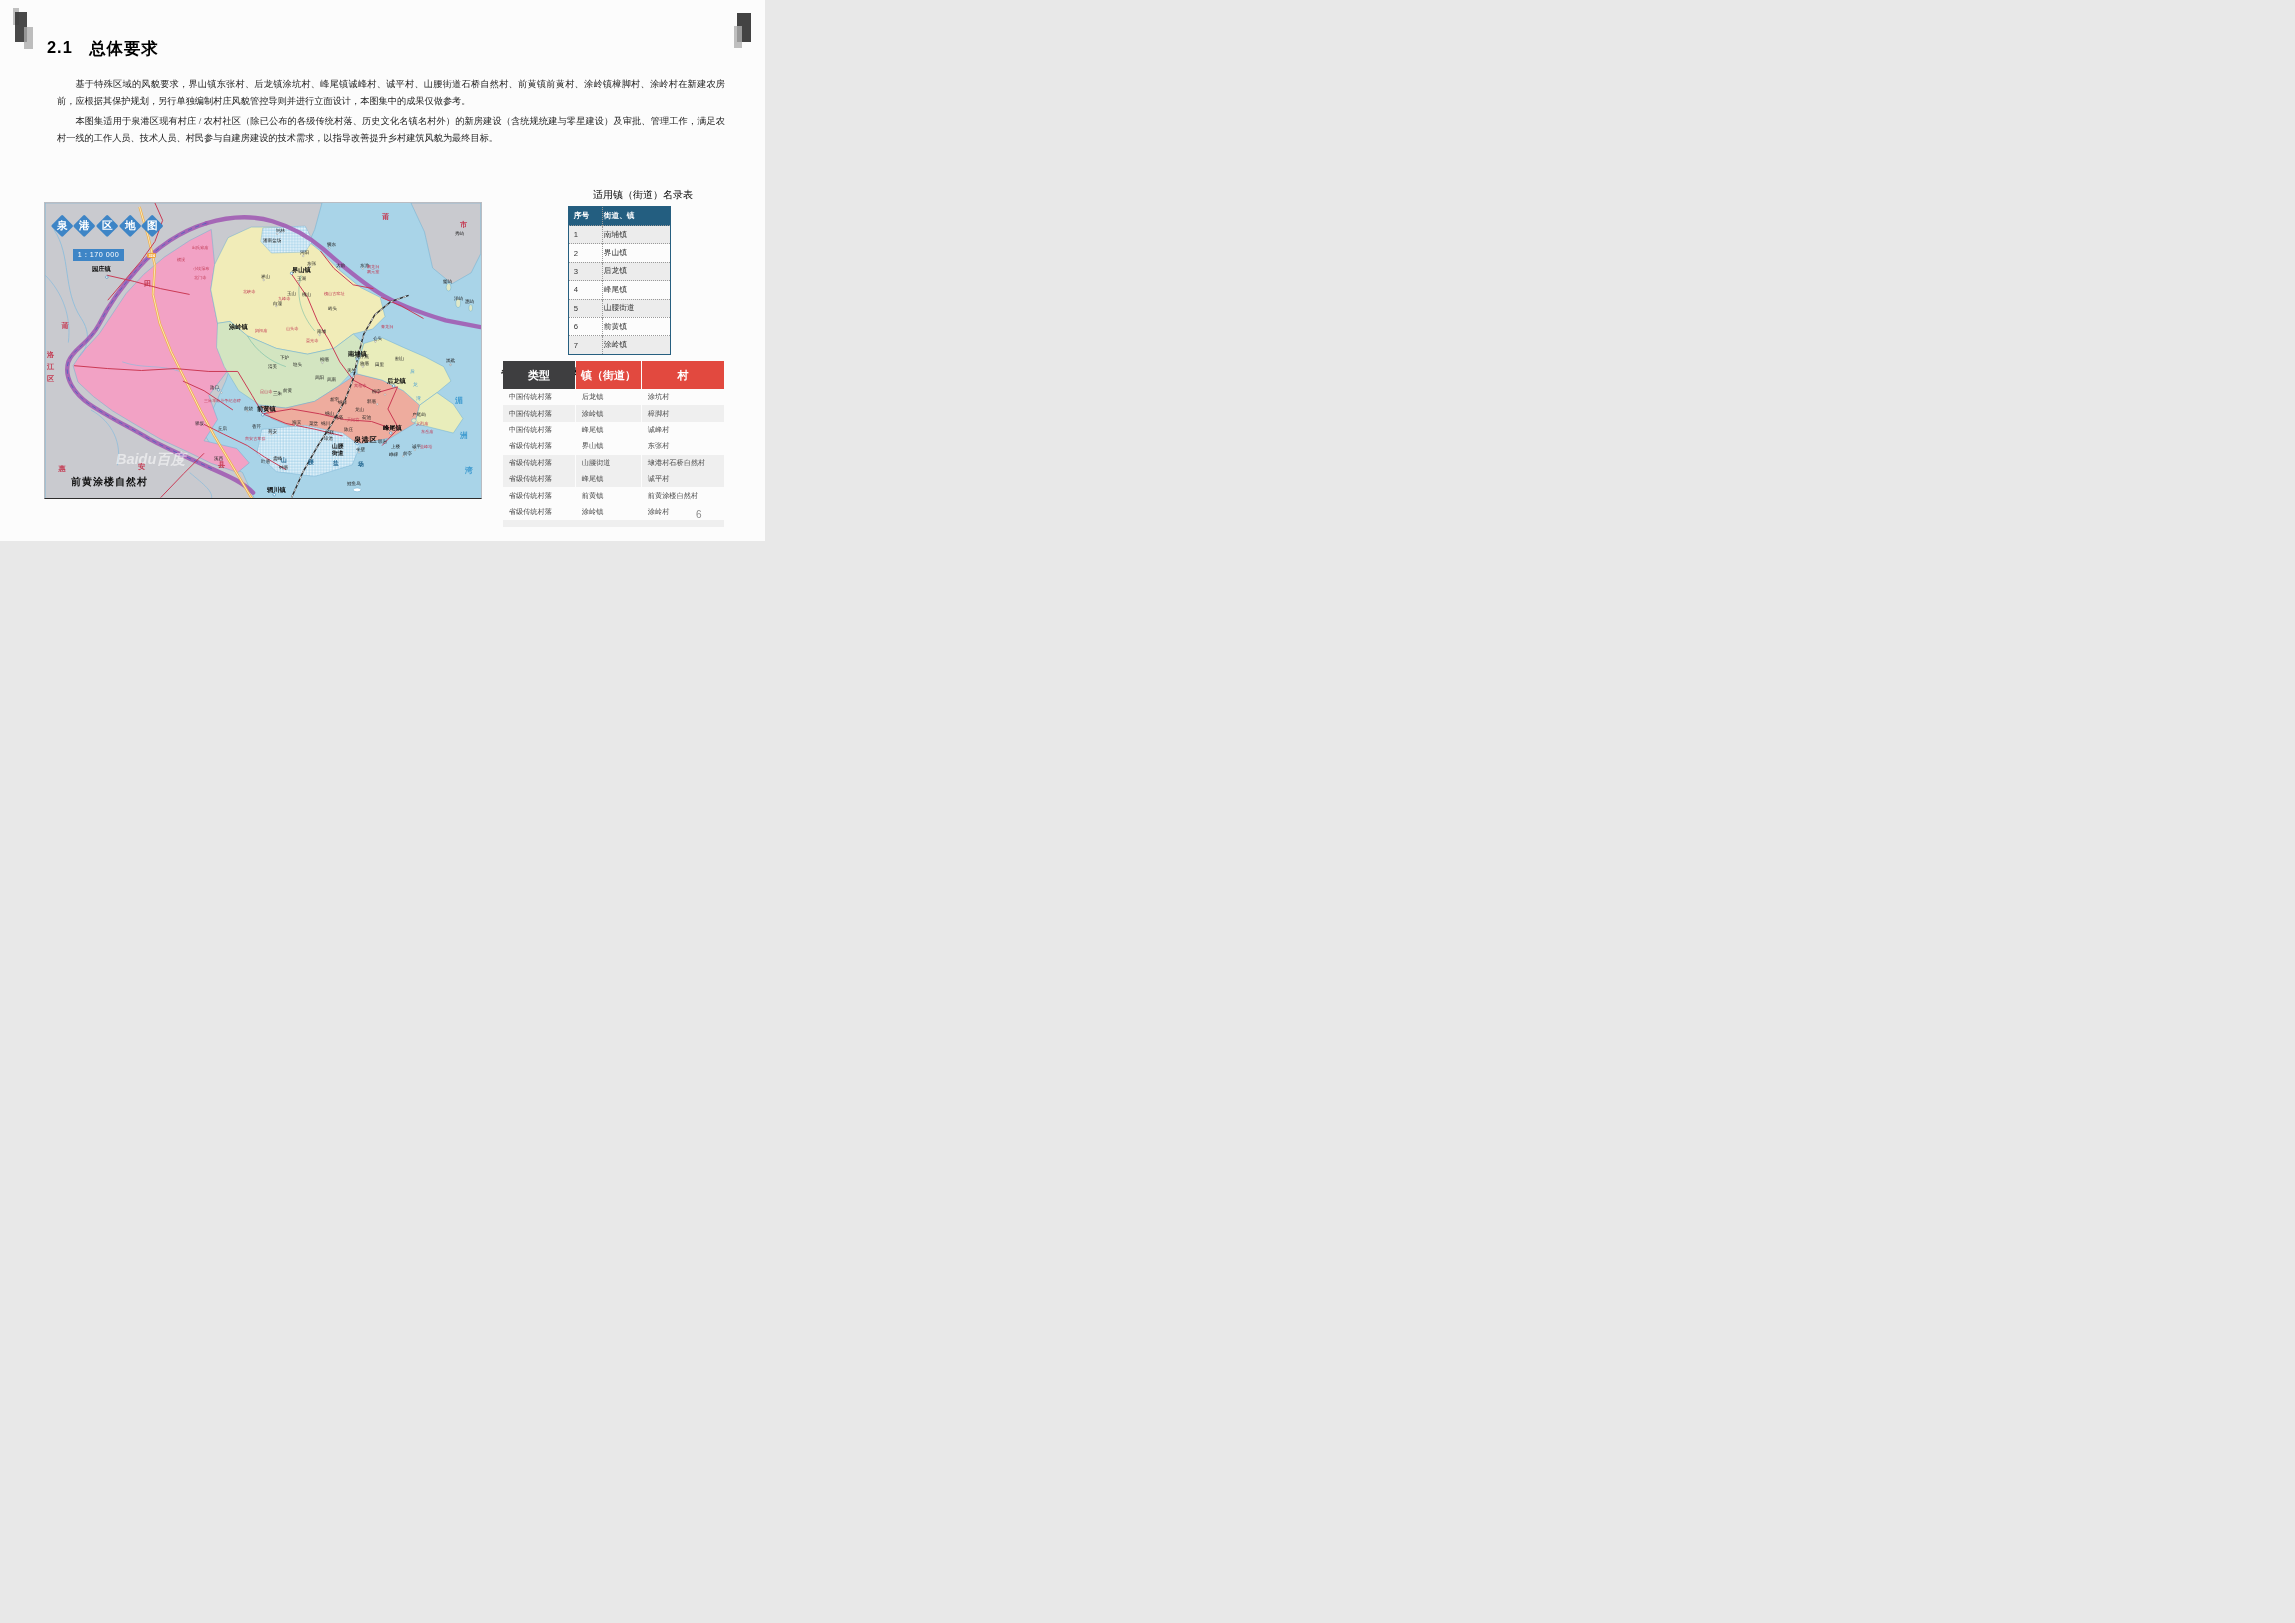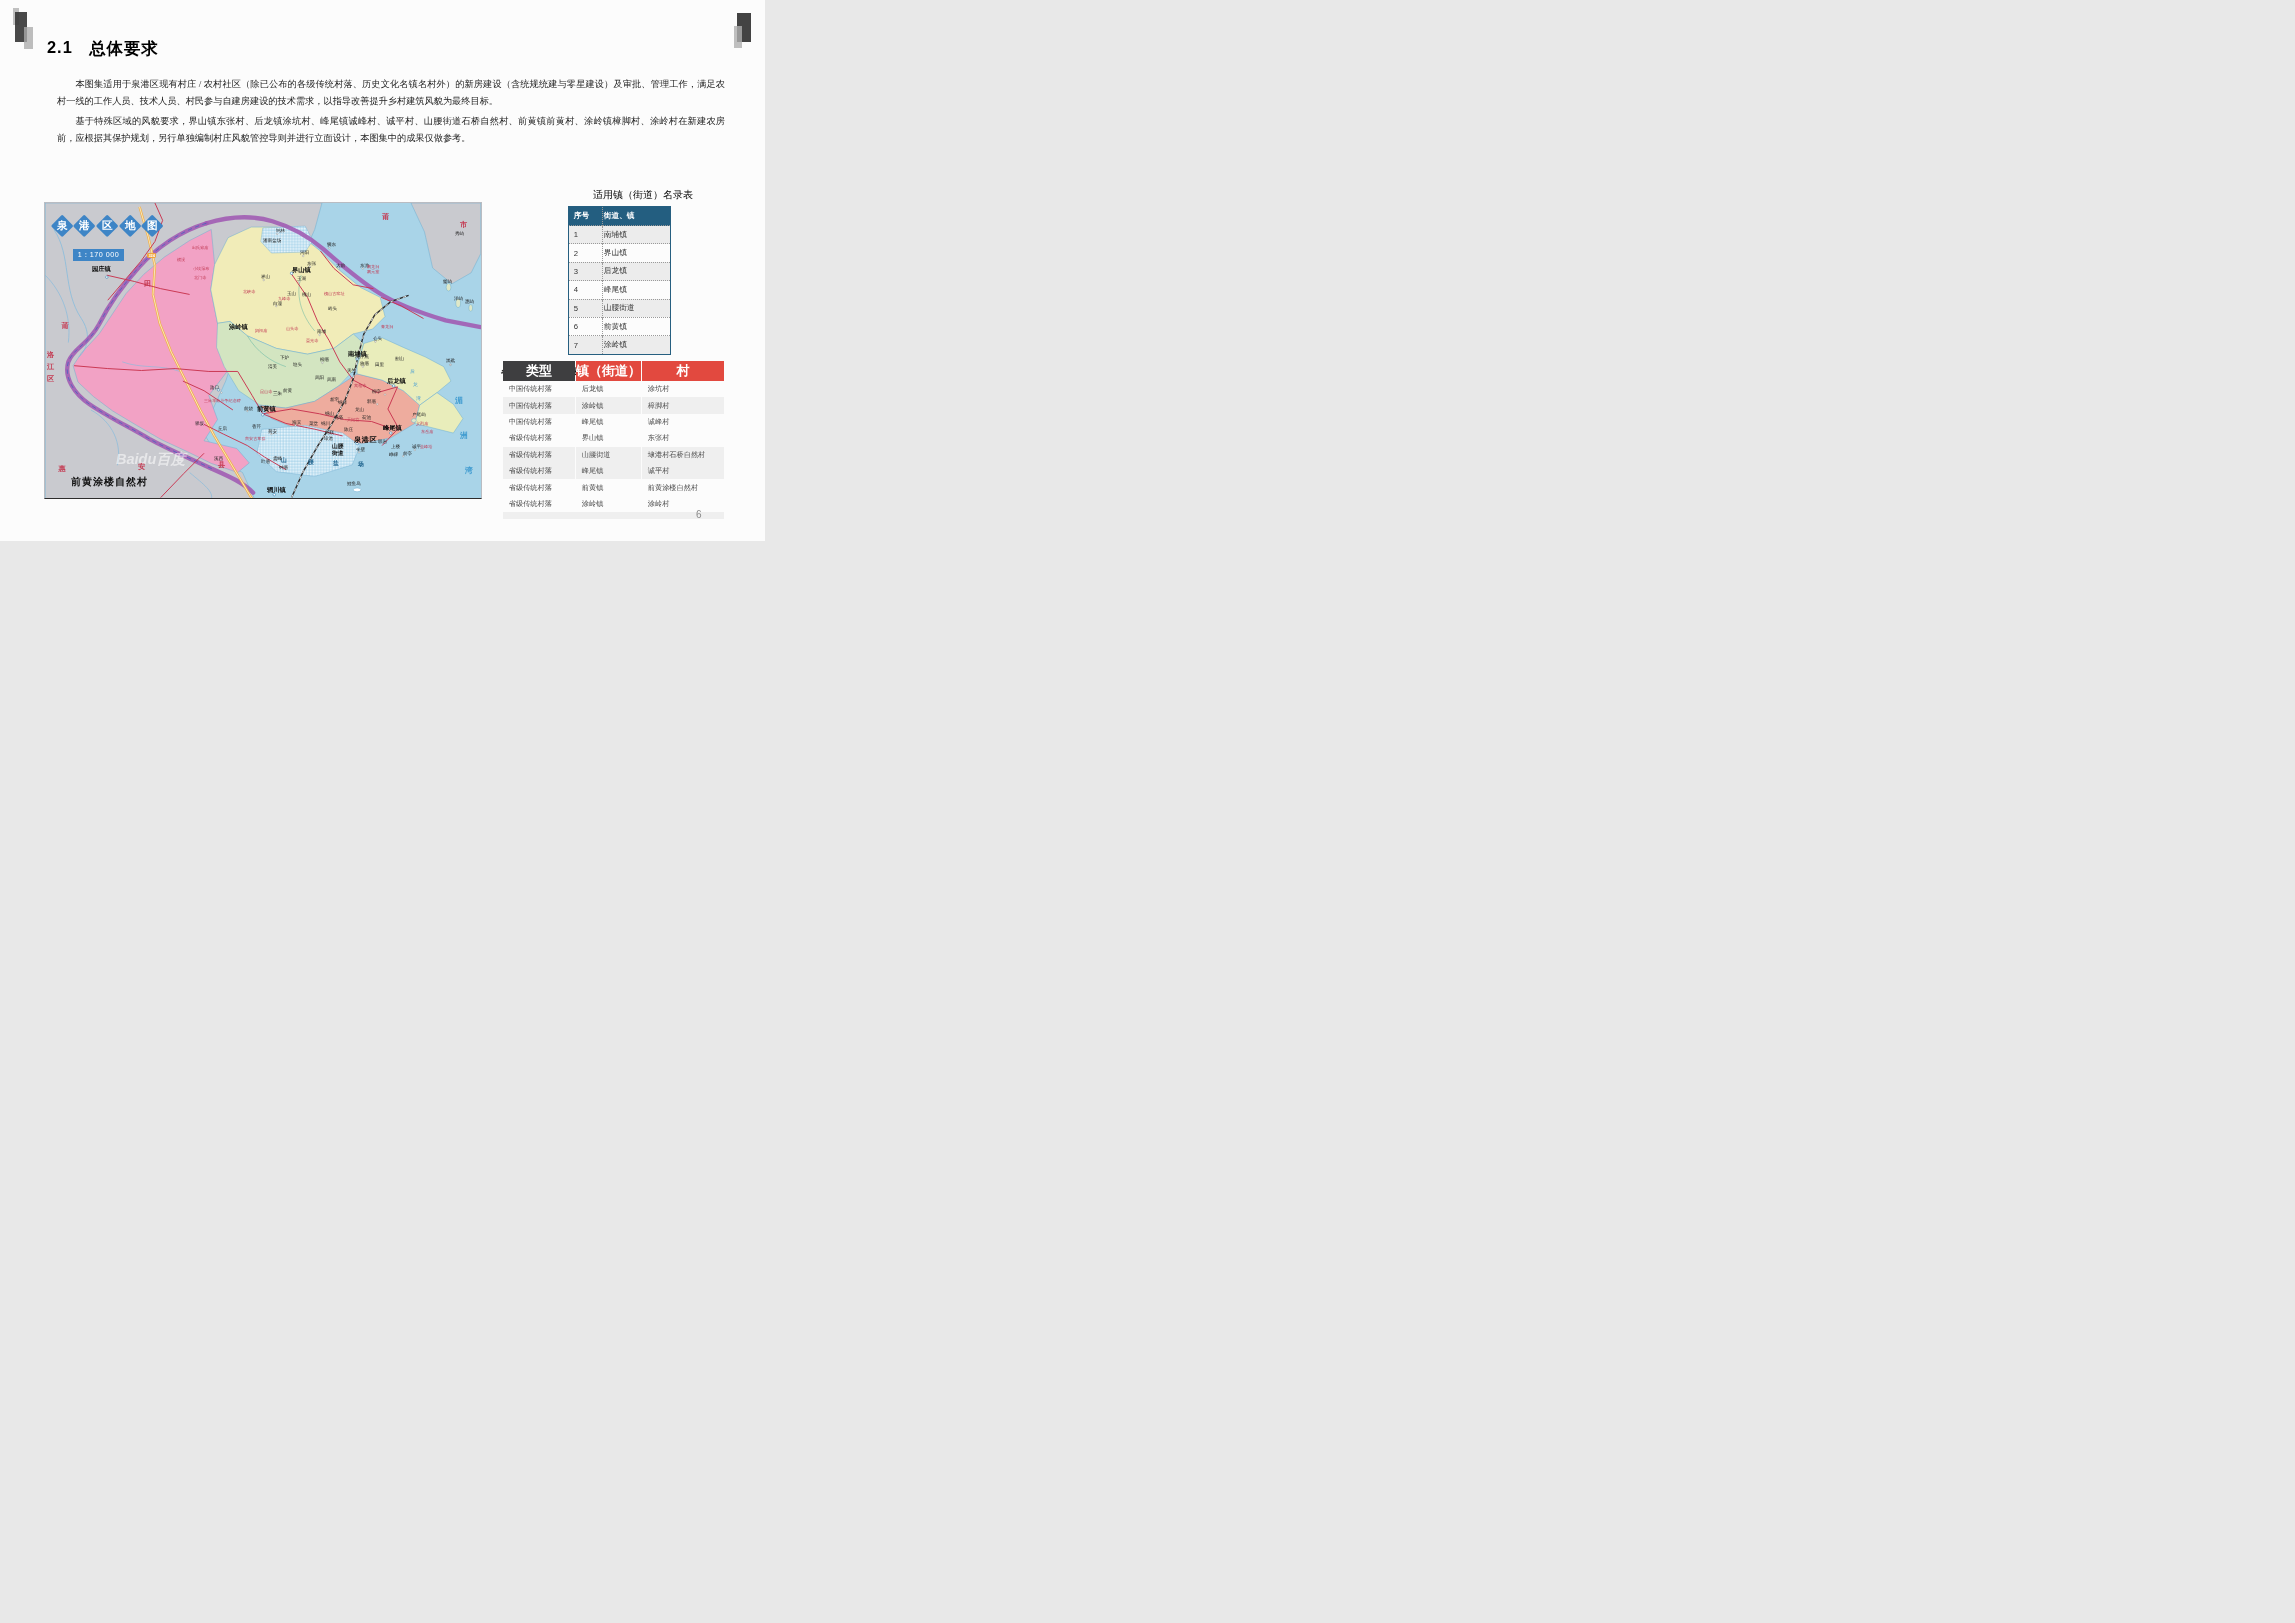--- a/index.html
+++ b/index.html
@@ -43,22 +43,22 @@
       border:1px solid #265f80;font-size:7.7px;color:#333;}
   .t1 th{background:#235e80;color:#fff;height:16px;font-size:7.7px;font-weight:700;}
   .t1 td{height:15.4px;border-top:0.5px dotted #9a9a9a;}
   .t1 .c1{width:27px;padding-left:4.8px;text-align:left;border-right:0.5px dotted #9a9a9a;}
   .t1 .c2{text-align:left;}
   .t1 tr.alt td{background:#ececec;}
   
   .t2title{position:absolute;left:501px;top:347px;font-size:9.6px;color:#000;font-weight:700;margin-top:19px;}
   .t2{position:absolute;left:503px;top:361px;width:221px;font-family:"Liberation Serif",serif;}
   .t2 .hrow,.t2 .row{display:grid;grid-template-columns:73px 66px 82px;}
-  .t2 .hrow div{height:20px;display:flex;align-items:center;justify-content:center;
-      color:#fff;font-size:13px;font-weight:700;margin-right:1px;font-family:"Liberation Sans",sans-serif;}
+  .t2 .hrow div{height:28px;display:flex;align-items:center;justify-content:center;
+      color:#fff;font-size:11px;font-weight:700;margin-right:1px;font-family:"Liberation Sans",sans-serif;}
   .t2 .hrow div:last-child{margin-right:0;}
   .t2 .hdark{background:#3e3e40;}
   .t2 .hred{background:#e2493f;}
   .t2 .row div{height:16.4px;display:flex;align-items:center;font-size:7.2px;color:#4a4a4a;
       padding-left:5.8px;box-sizing:border-box;margin-right:1px;}
   .t2 .row div:last-child{margin-right:0;}
   .t2 .row.alt div{background:#efefef;}
   .t2 .band{height:6.7px;background:#efefef;margin-top:0;}
   .pagenum{position:absolute;left:696px;top:509px;font-size:10px;color:#8a8a8a;}
 </style>
@@ -72,22 +72,22 @@
   <div class="deco" style="left:24px;top:26.5px;width:8.7px;height:22.7px;background:rgba(170,170,170,.78)"></div>
   <div class="deco" style="left:737px;top:12.5px;width:14px;height:29px;background:#434343"></div>
   <div class="deco" style="left:734px;top:26px;width:8.2px;height:22px;background:rgba(175,175,175,.8)"></div>
 
   <div class="h1">
     <span>2.1</span>
     <span>总体要求</span>
   </div>
 
   <div class="paras">
+    <p>基于特殊区域的风貌要求，界山镇东张村、后龙镇涂坑村、峰尾镇诚峰村、诚平村、山腰街道石桥自然村、前黄镇前黄村、涂岭镇樟脚村、涂岭村在新建农房前，应根据其保护规划，另行单独编制村庄风貌管控导则并进行立面设计，本图集中的成果仅做参考。</p>
     <p>本图集适用于泉港区现有村庄 / 农村社区（除已公布的各级传统村落、历史文化名镇名村外）的新房建设（含统规统建与零星建设）及审批、管理工作，满足农村一线的工作人员、技术人员、村民参与自建房建设的技术需求，以指导改善提升乡村建筑风貌为最终目标。</p>
-    <p>基于特殊区域的风貌要求，界山镇东张村、后龙镇涂坑村、峰尾镇诚峰村、诚平村、山腰街道石桥自然村、前黄镇前黄村、涂岭镇樟脚村、涂岭村在新建农房前，应根据其保护规划，另行单独编制村庄风貌管控导则并进行立面设计，本图集中的成果仅做参考。</p>
   </div>
 
   <div class="map">
     <svg viewBox="0 0 905 615" width="436" height="296">
       <defs>
         <pattern id="salt" width="6" height="6" patternUnits="userSpaceOnUse">
           <rect width="6" height="6" fill="#e9f5fb"></rect>
           <path d="M0 0H6M0 3H6M0 0V6M3 0V6" stroke="#7fc0de" stroke-width="0.7"></path>
         </pattern>
       </defs>

